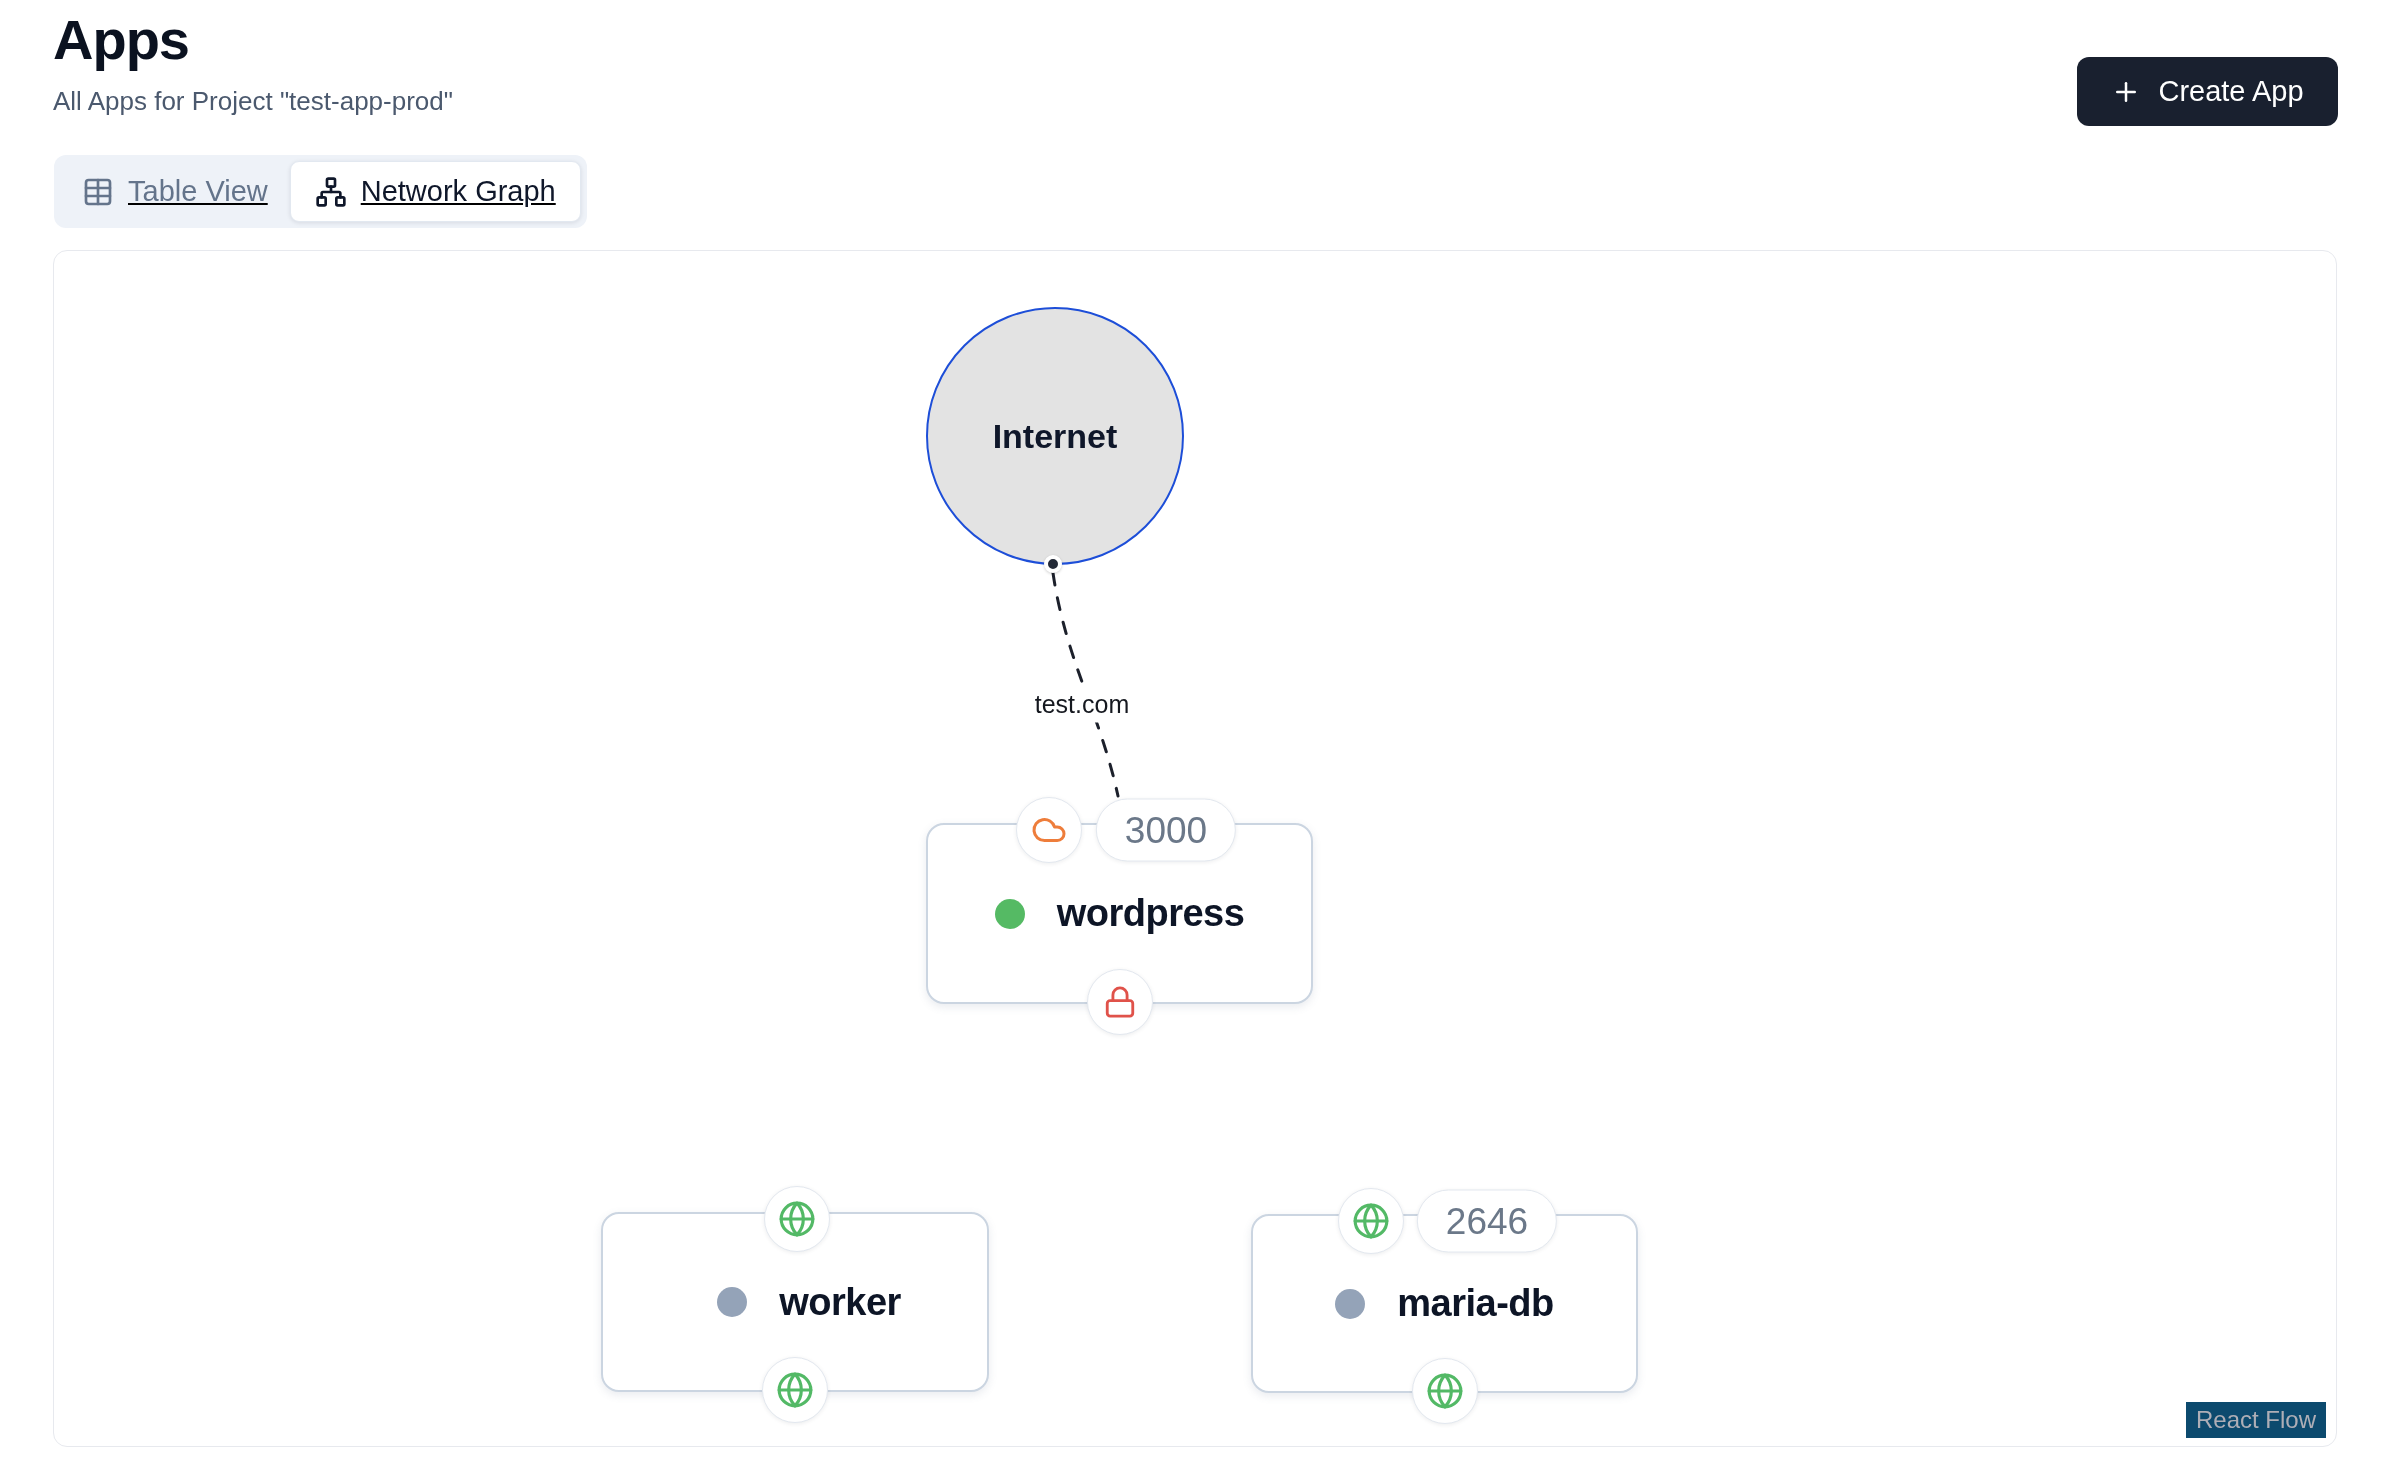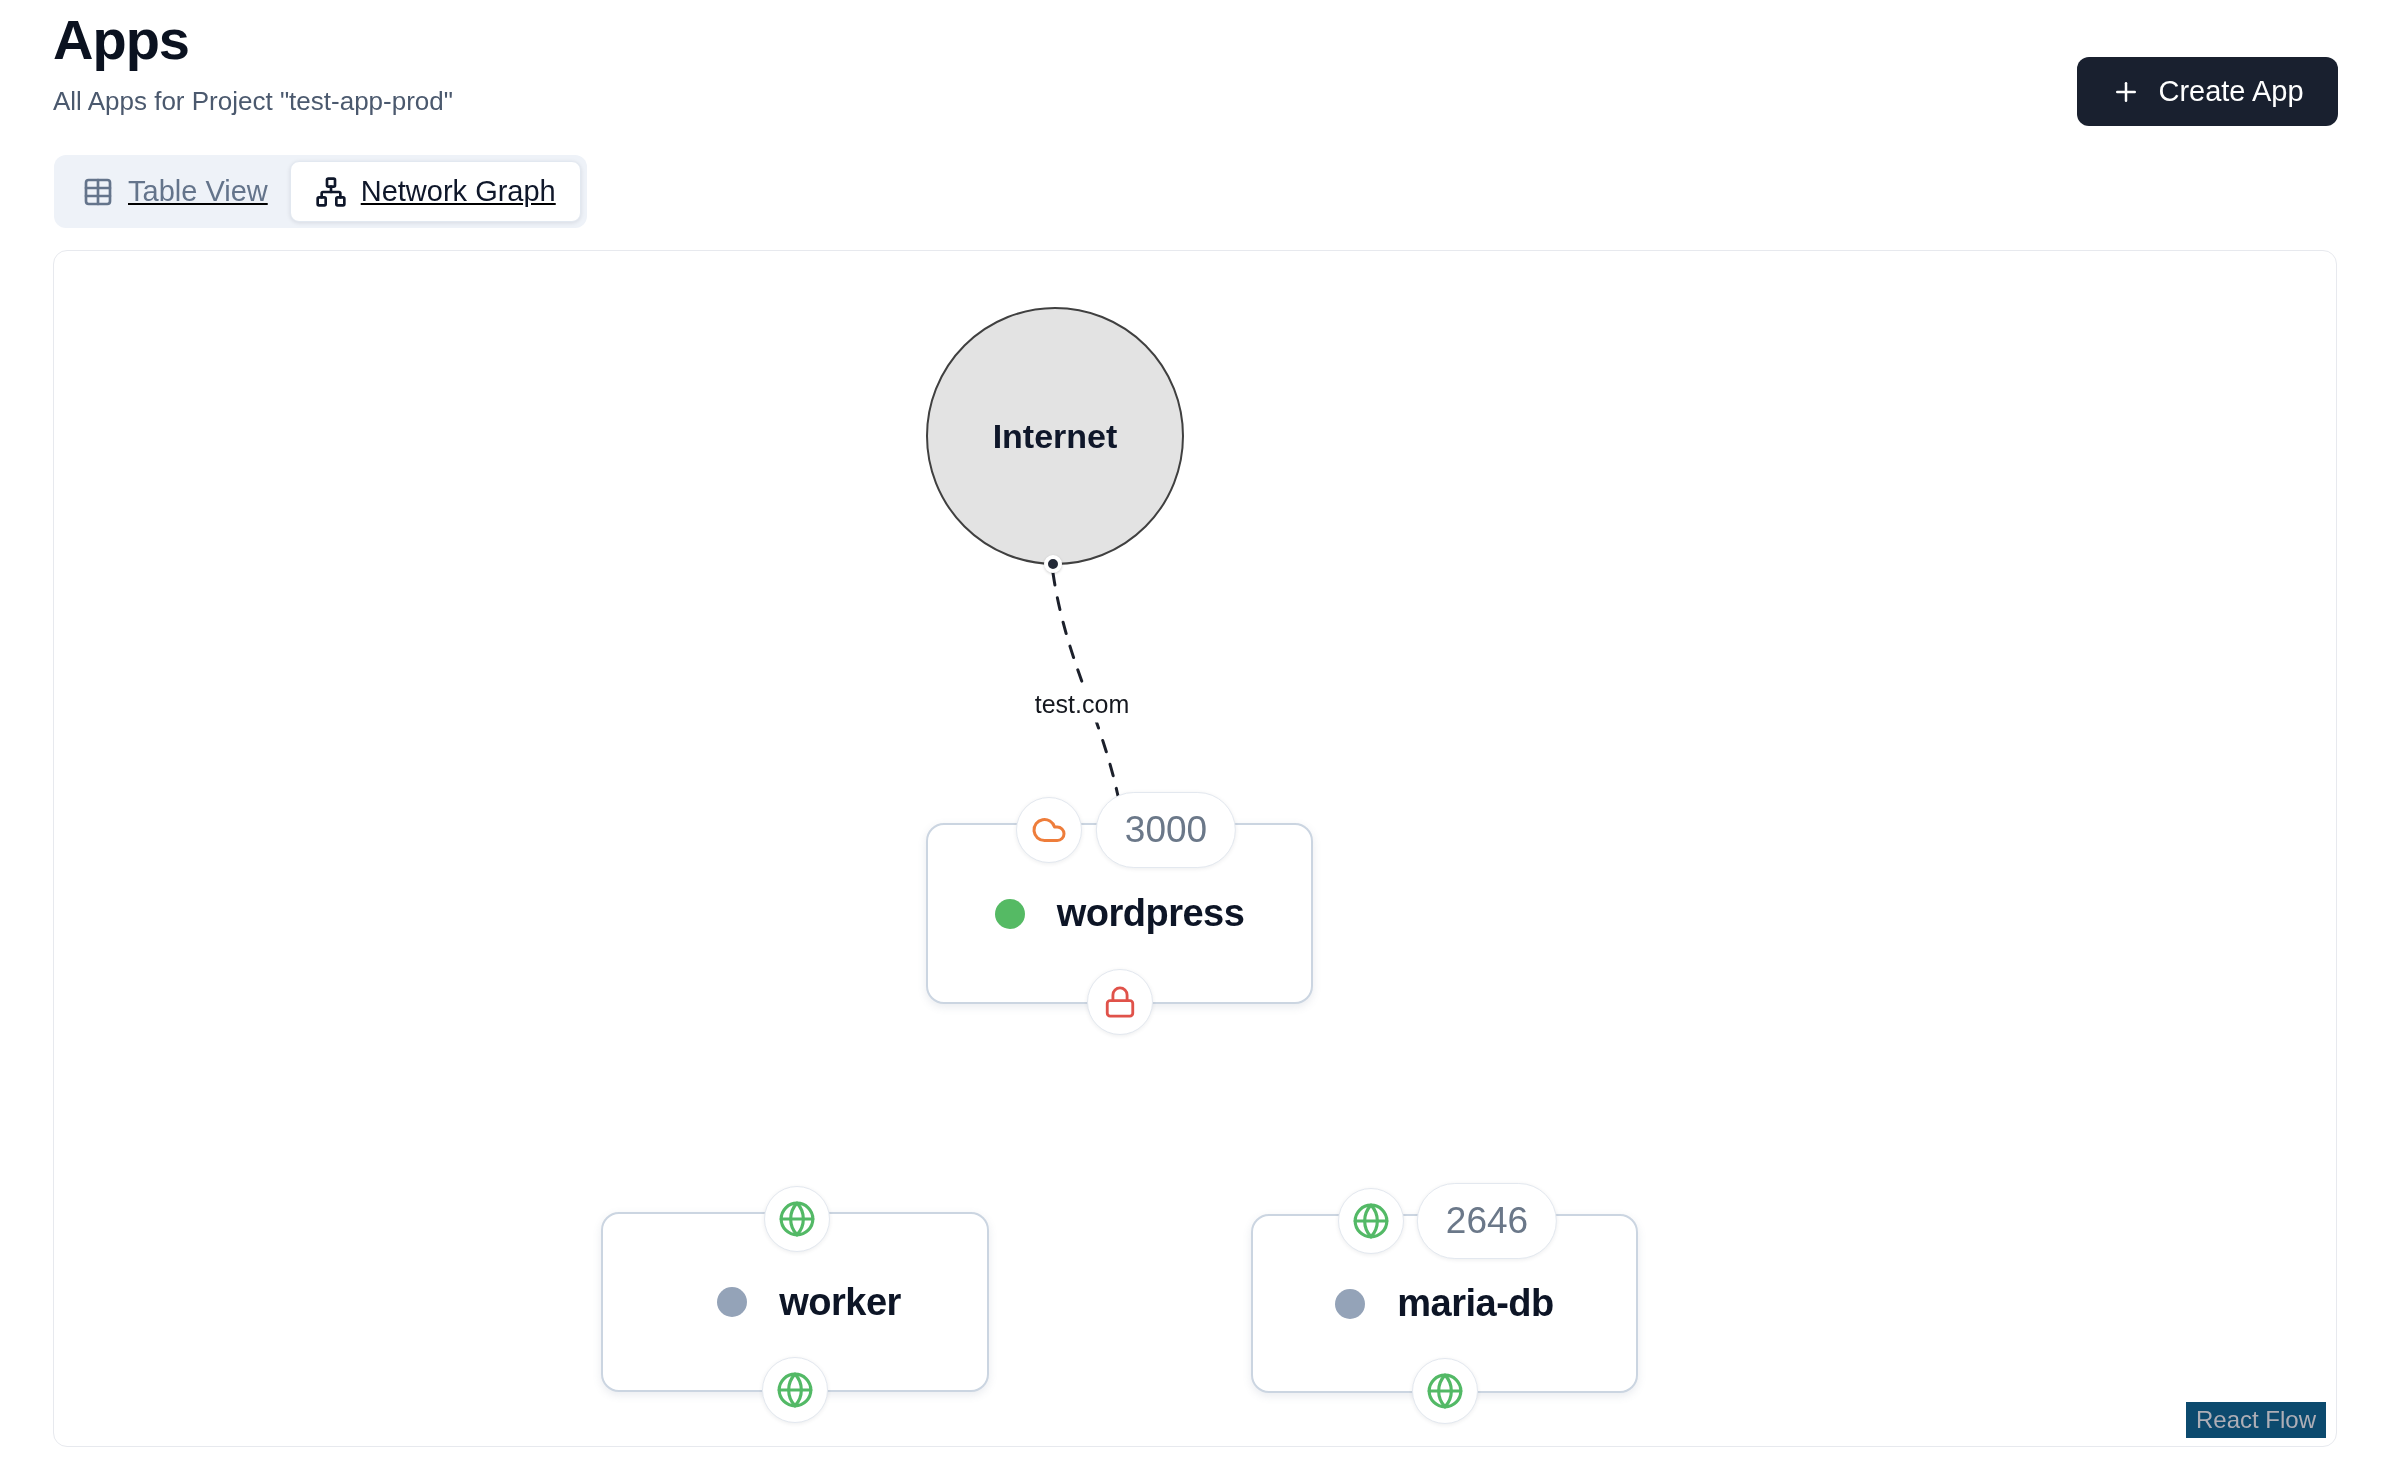--- a/index.html
+++ b/index.html
@@ -32,21 +32,21 @@
     border: 1.5px solid #e7e9ee; border-radius: 14px; background: #ffffff; cursor: grab; }
 
   .edges-svg { position: absolute; left: 0; top: 0; width: 100%; height: 100%; pointer-events: none; }
   .edge-path { stroke: #1c202b; stroke-width: 3; fill: none; stroke-dasharray: 12 13; stroke-linecap: round; }
 
   .edge-label { position: absolute; left: 1028px; top: 453px; transform: translate(-50%,-50%);
     background: #ffffff; padding: 4px 12px; font-size: 25px; color: #15181f; }
 
   
   .internet-node { position: absolute; left: 872px; top: 56px; width: 258px; height: 258px;
-    border-radius: 50%; background: #e3e3e3; border: 2px solid #404040;
+    border-radius: 50%; background: #e3e3e3; border: 2px solid #1d4ed8;
     display: flex; align-items: center; justify-content: center;
     font-size: 34px; font-weight: 700; color: #0f172a; cursor: grab; }
 
   .handle-dot { position: absolute; left: 999px; top: 313px; width: 18px; height: 18px;
     transform: translate(-50%,-50%); background: #232936; border: 4px solid #ffffff;
     border-radius: 50%; box-shadow: 0 1px 3px rgba(0,0,0,.18); cursor: crosshair; }
 
   
   .app-node { position: absolute; background: #ffffff; border: 2px solid #cbd5e1; border-radius: 18px;
     box-shadow: 0 3px 8px rgba(100,116,139,.14);
@@ -60,21 +60,21 @@
   .dot-gray  { background: #94a3b8; }
   .node-name { font-size: 38px; font-weight: 700; color: #0d1526; letter-spacing: -0.5px; }
 
   .badge { position: absolute; width: 66px; height: 66px; border-radius: 50%;
     background: #ffffff; border: 1.5px solid #e3e8ef; box-shadow: 0 1px 4px rgba(15,23,42,.08);
     display: flex; align-items: center; justify-content: center; transform: translate(-50%,-50%); cursor: pointer; }
   .badge svg { width: 38px; height: 38px; }
   .badge.b-top { top: 5px; }
   .badge.b-bottom { top: 100%; left: 50%; }
 
-  .port-pill { position: absolute; top: 5px; transform: translate(-50%,-50%); height: 76px;
+  .port-pill { position: absolute; top: 5px; transform: translate(-50%,-50%); height: 63px;
     padding: 0 28px; background: #ffffff; border: 1.5px solid #e3e8ef; border-radius: 999px;
     box-shadow: 0 1px 4px rgba(15,23,42,.08); display: flex; align-items: center;
     font-size: 37px; color: #6b7889; }
 
   .icon-orange { color: #ee7d3b; }
   .icon-red    { color: #e0524a; }
   .icon-green  { color: #53b966; }
 
   .attribution { position: absolute; right: 10px; bottom: 8px; background: #0c4a6e;
     padding: 4px 10px; font-size: 24px; color: #aeaeb6; cursor: pointer; text-decoration: none; }

